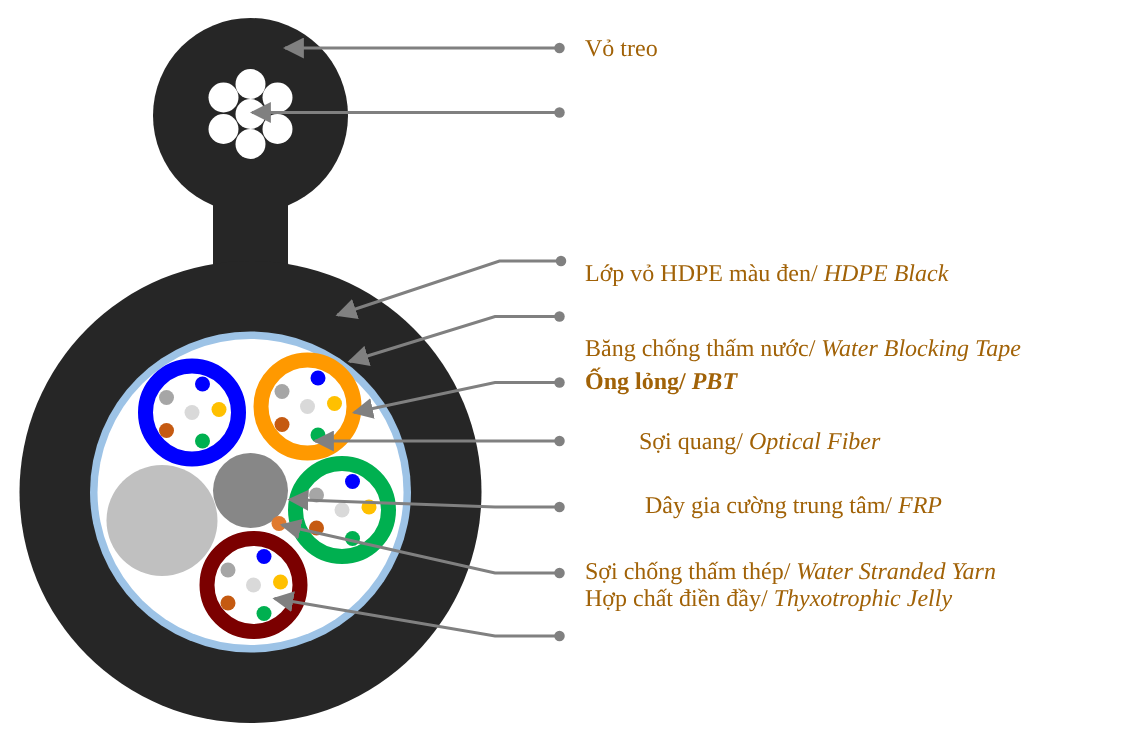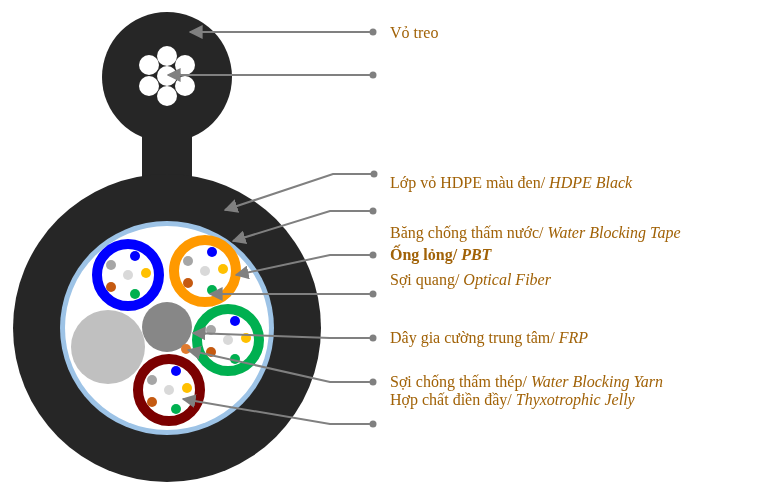--- a/index.html
+++ b/index.html
@@ -109,24 +109,24 @@
 </div>
 <div class="label" style="top:173px;">
   <span>Lớp vỏ HDPE màu đen/ </span><i>HDPE Black</i>
 </div>
 <div class="label" style="top:202px;margin-top:21px;">
   <span>Băng chống thấm nước/ </span><i>Water Blocking Tape</i>
 </div>
 <div class="label" style="top:245px;font-weight:bold;">
   <span>Ống lỏng/ </span><i>PBT</i>
 </div>
-<div class="label" style="top:270px;">
+<div class="label" style="top:285px;margin-left:36px;">
   <span>Sợi quang/ </span><i>Optical Fiber</i>
 </div>
-<div class="label" style="top:328px;">
+<div class="label" style="top:328px;margin-left:40px;">
   <span>Dây gia cường trung tâm/ </span><i>FRP</i>
 </div>
 <div class="label" style="top:372px;">
-  <span>Sợi chống thấm thép/ </span><i>Water Blocking Yarn</i>
+  <span>Sợi chống thấm thép/ </span><i>Water Stranded Yarn</i>
 </div>
 <div class="label" style="top:390px;">
   <span>Hợp chất điền đầy/ </span><i>Thyxotrophic Jelly</i>
 </div>
 
 </body></html>

